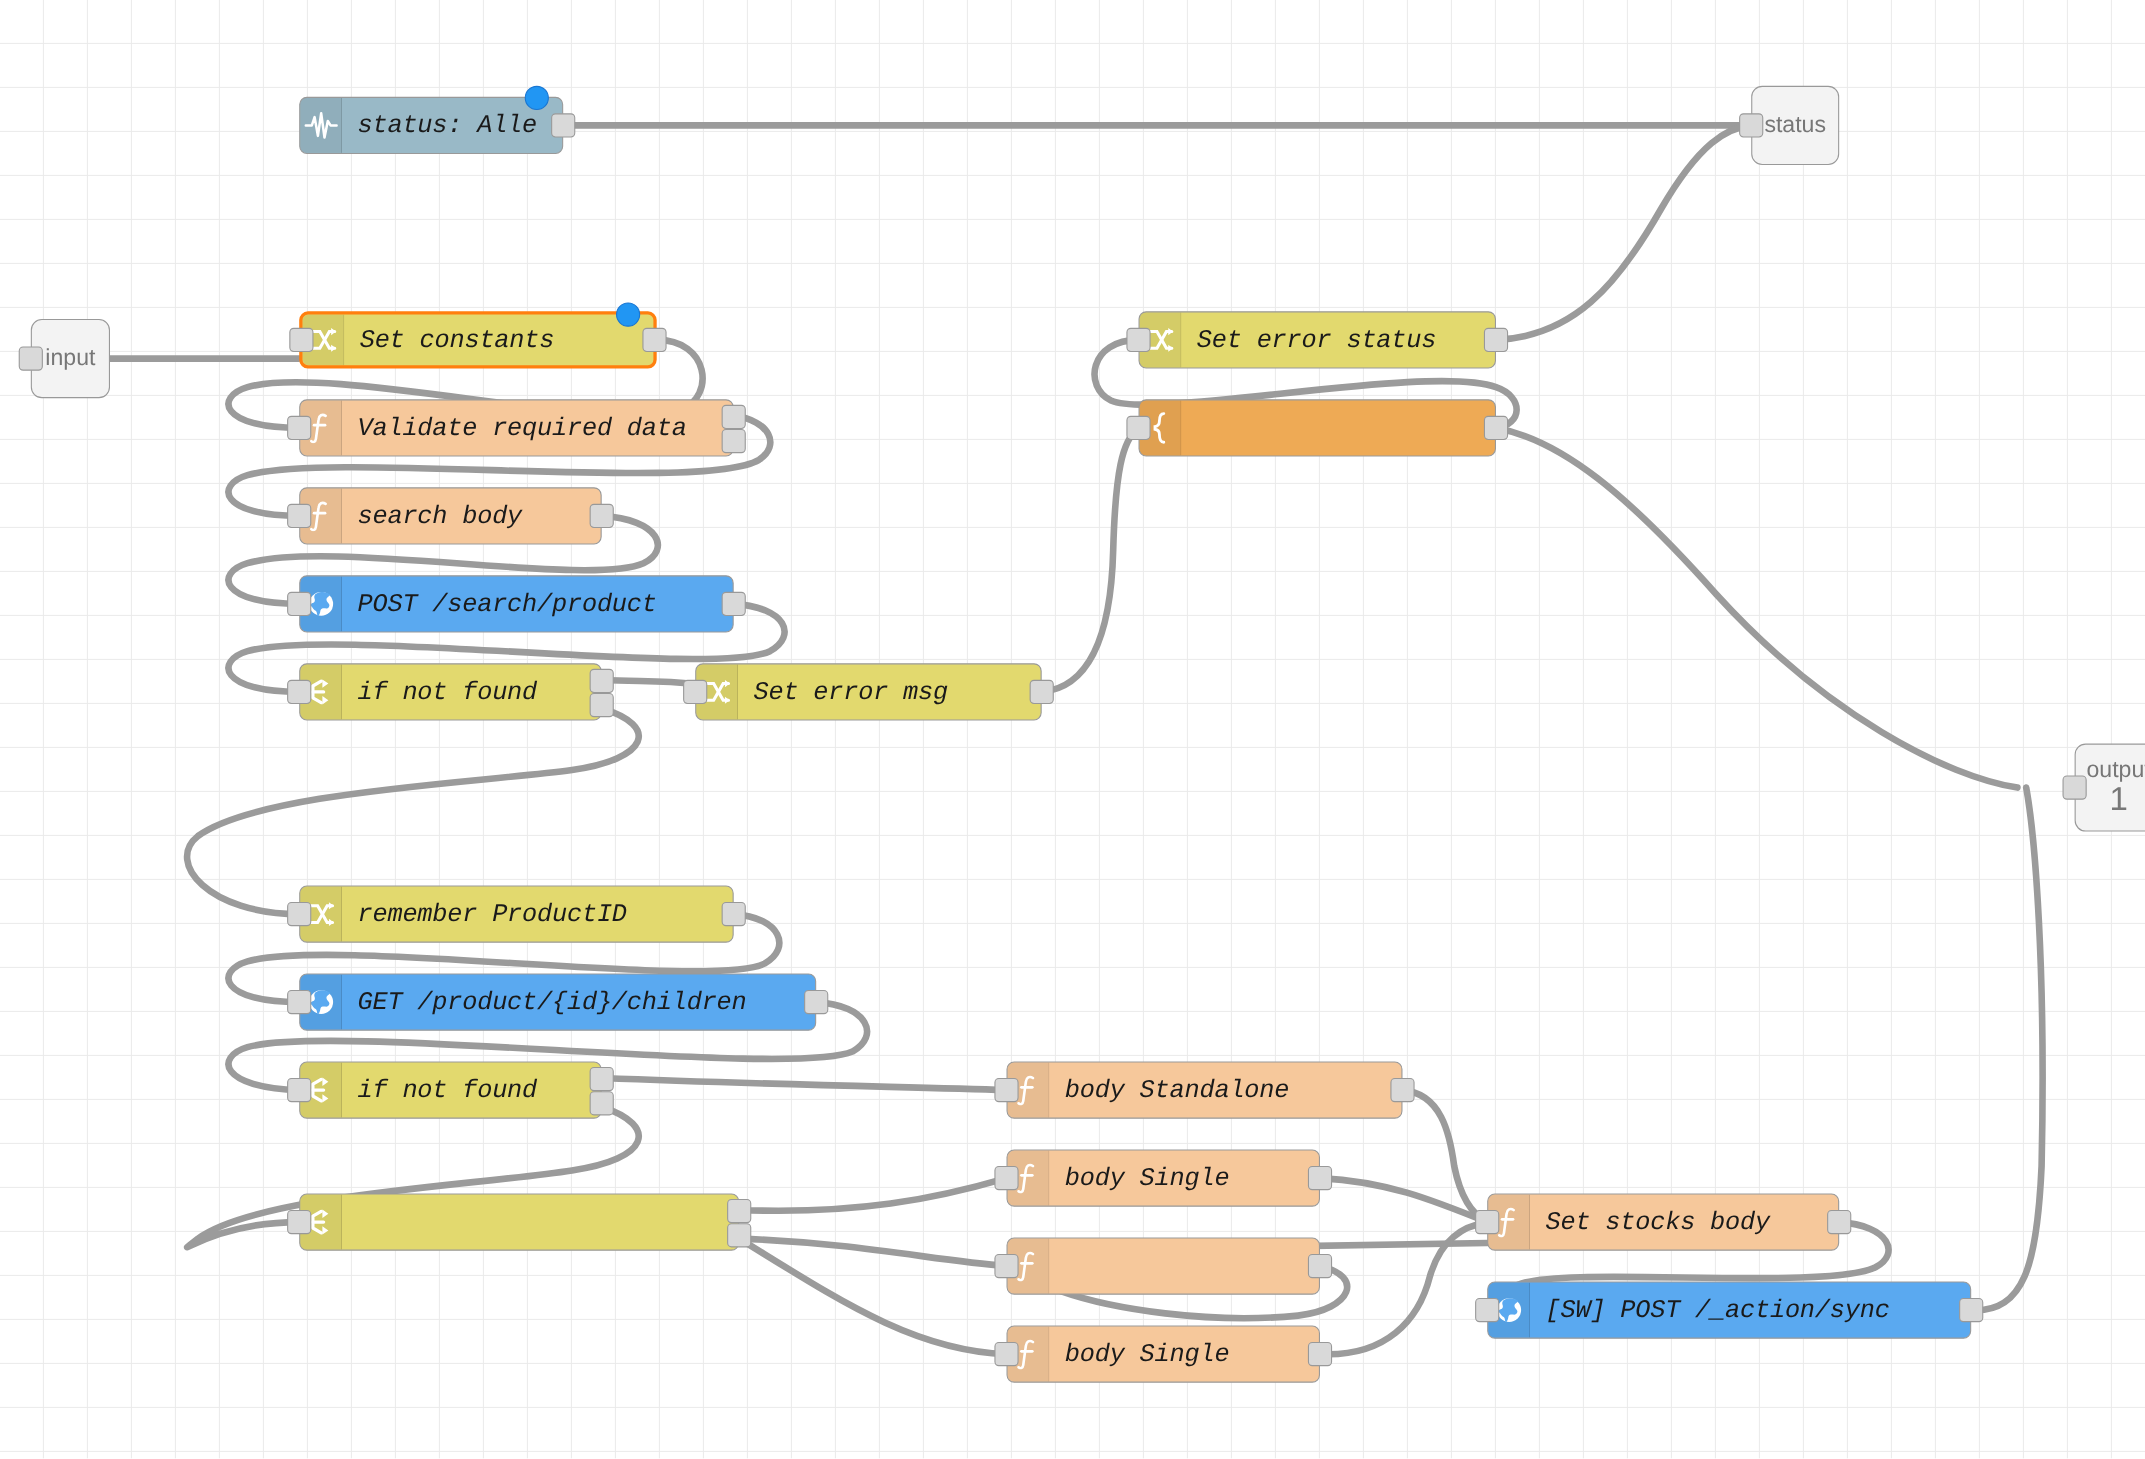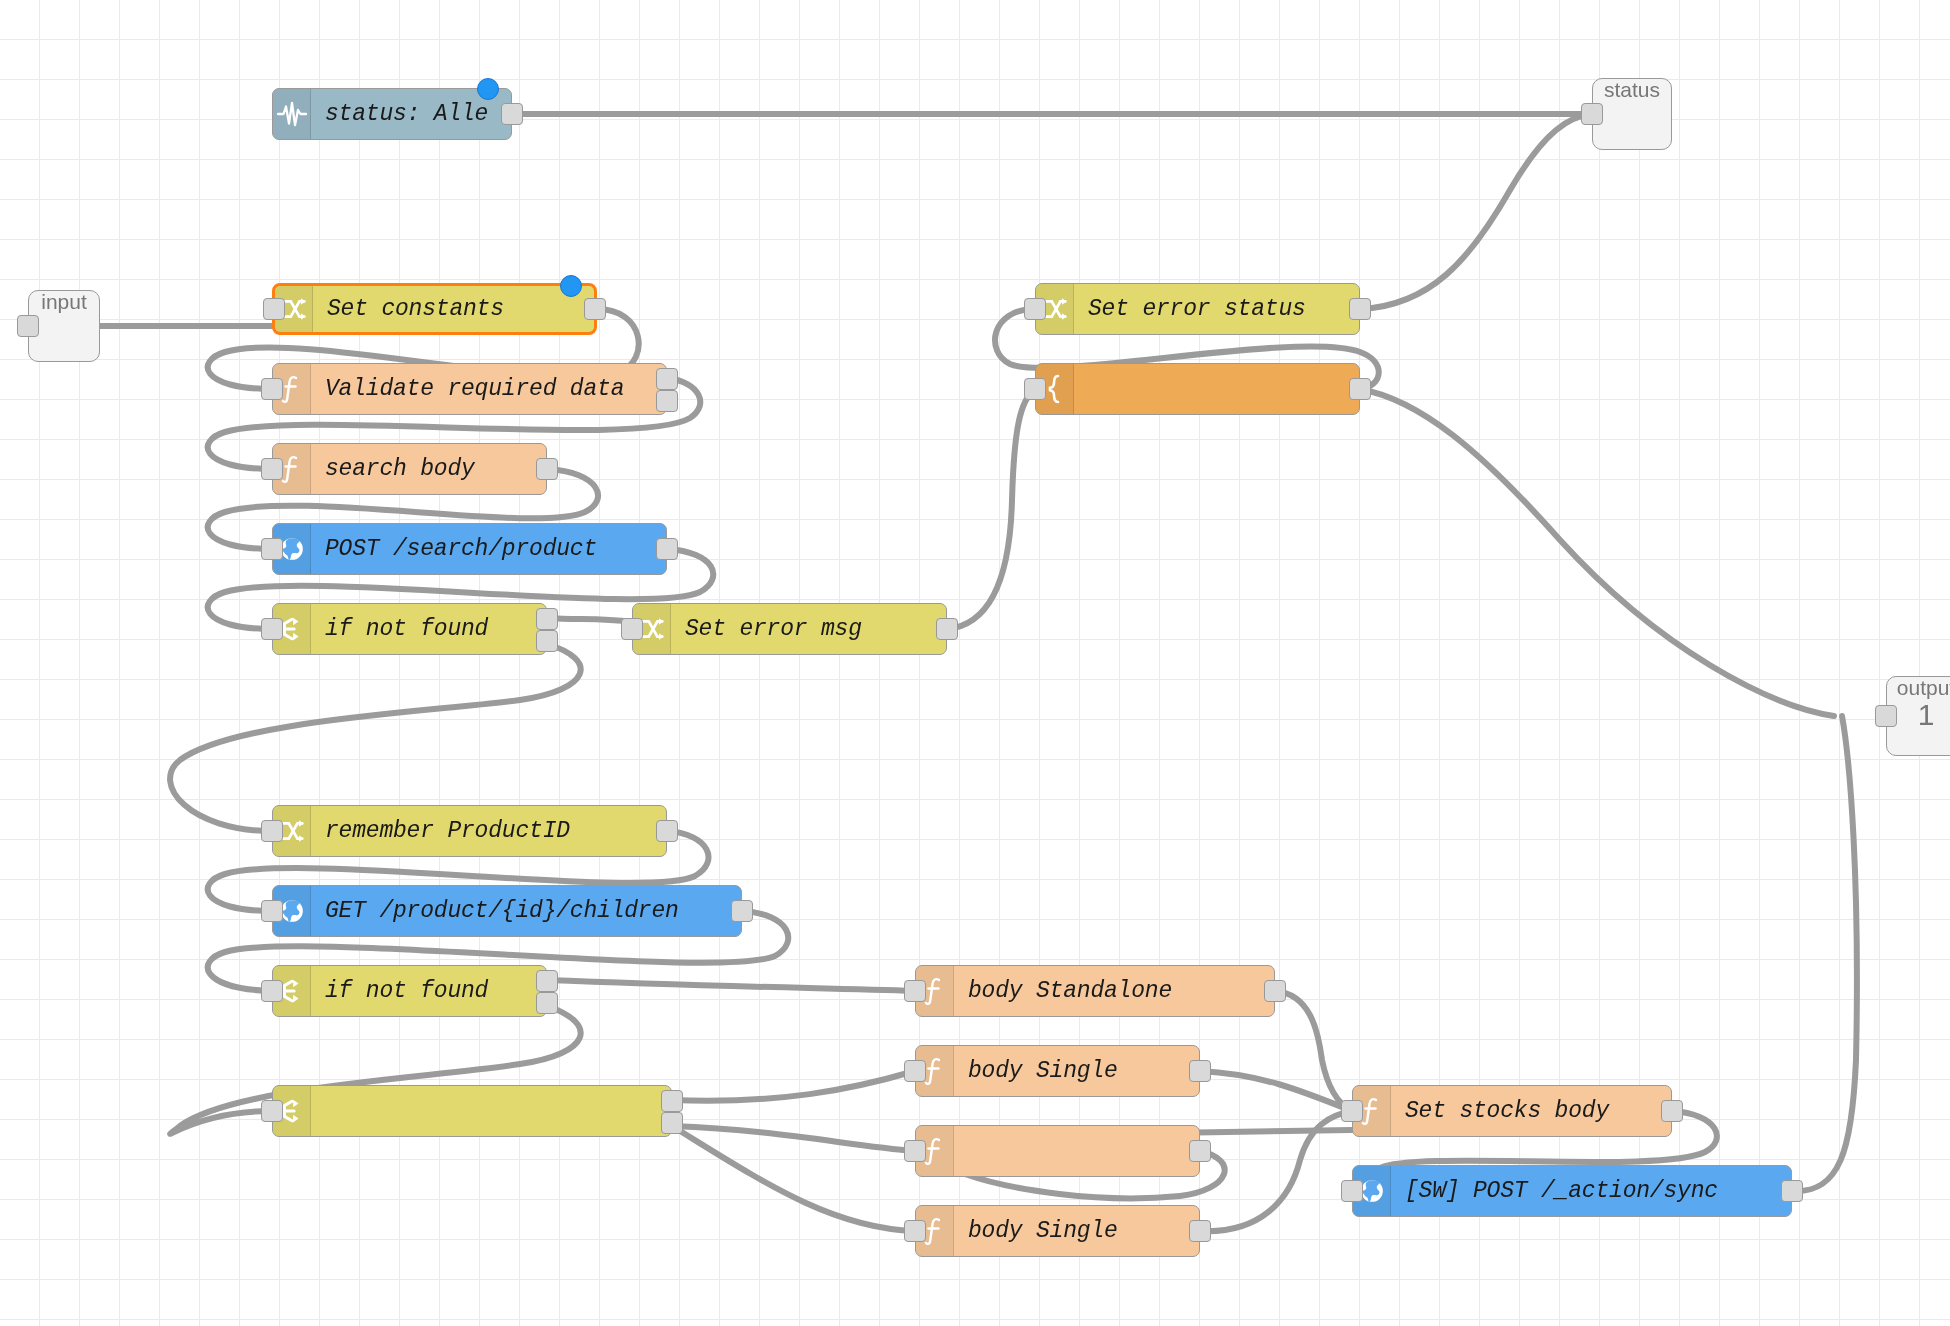--- a/index.html
+++ b/index.html
@@ -104,20 +104,21 @@
 
   
   .endpoint {
     position: absolute;
     background: #f3f3f3;
     border: 1px solid #999999;
     border-radius: 10px;
     display: flex;
     flex-direction: column;
     align-items: center;
+    justify-content: center;
     color: #777777;
     font-size: 21px;
     line-height: 1.05;
   }
   .endpoint .big { font-size: 30px; }
 </style>
 </head>
 <body>
 
 <div id="canvas">

